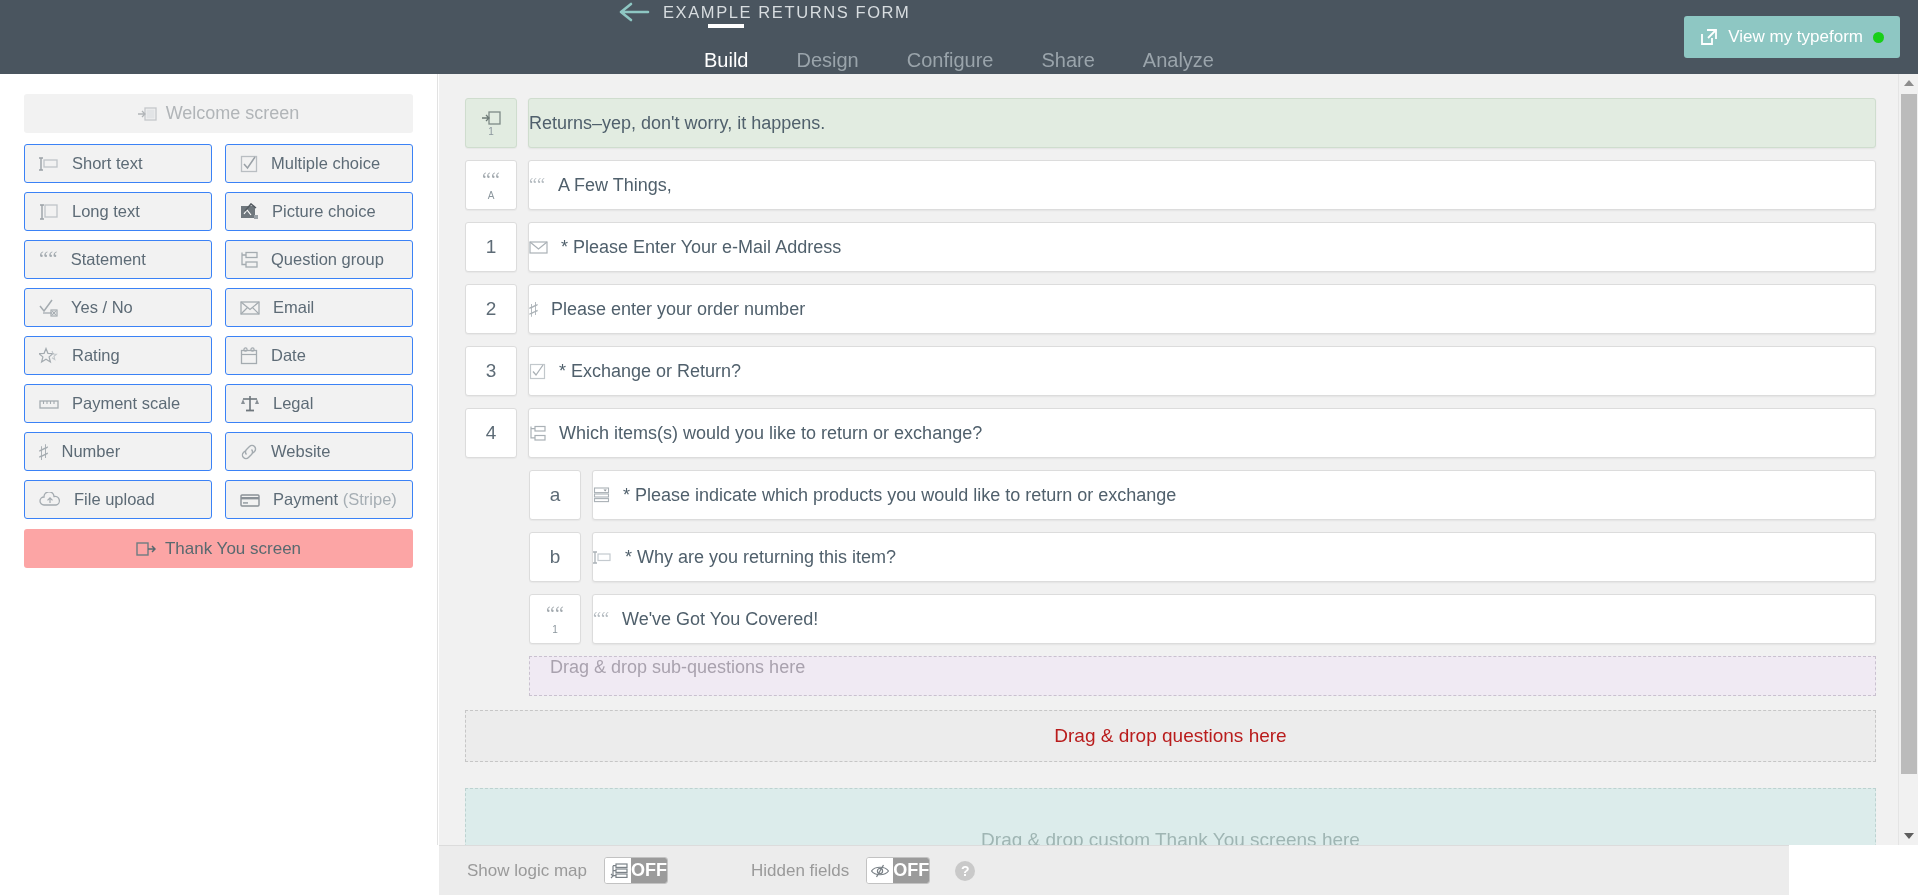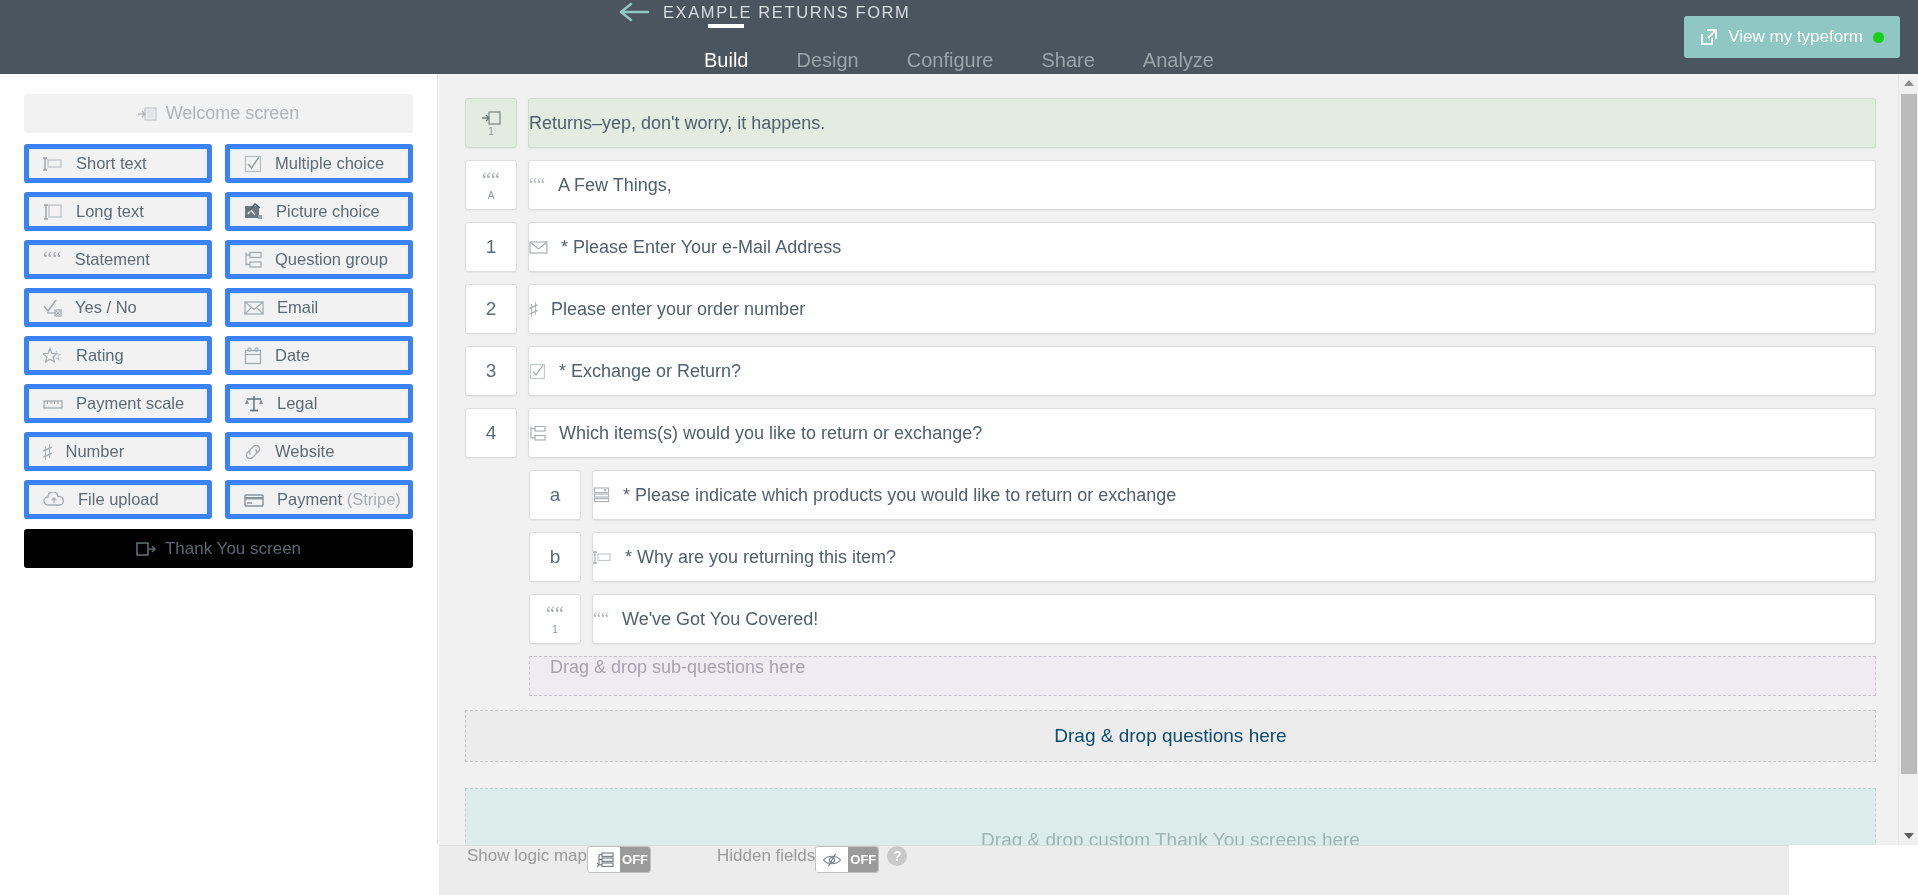--- a/index.html
+++ b/index.html
@@ -52,29 +52,29 @@
     background: #f2f2f2; border-radius: 3px;
     display: flex; align-items: center; justify-content: center; gap: 9px;
     cursor: pointer;
   }
   .welcome-row .wlabel { color: #b1b5b8; font-size: 18px; }
   #field-grid {
     margin: 11px 24px 0 24px;
     display: grid; grid-template-columns: 1fr 1fr; gap: 9px 13px;
   }
   .field-btn {
-    height: 39px; background: #f2f2f2; border: 5px solid #3b82f6; border-radius: 3px;
+    height: 39px; background: #f2f2f2; border: 1px solid #3b82f6; border-radius: 3px;
     display: flex; align-items: center; padding-left: 14px; gap: 13px;
     cursor: pointer;
   }
   .field-btn .flabel { color: #5d6b76; font-size: 16.5px; white-space: nowrap; }
   .field-btn .fsub { color: #a6aeb4; }
   .thankyou-row {
     margin: 10px 24px 0 24px; height: 39px;
-    background: #000000; border-radius: 3px;
+    background: #fca5a5; border-radius: 3px;
     display: flex; align-items: center; justify-content: center; gap: 9px;
     cursor: pointer;
   }
   .thankyou-row .tlabel { color: #59696f; font-size: 17px; }
 
   
   #main {
     position: absolute; left: 439px; top: 74px; width: 1479px; height: 771px;
     background: #f1f1f1; overflow: hidden;
   }
@@ -108,21 +108,21 @@
     border: 1px dashed #c9c1cf; background: #f0eaf3;
     display: flex; align-items: flex-start; padding-left: 20px;
   }
   .dropzone .dztext { color: #a9a2ae; font-size: 18px; }
 
   .dropzone-q {
     margin: 14px 42px 0 26px; height: 52px;
     border: 1px dashed #c6c6c6; background: #ececec;
     display: flex; align-items: center; justify-content: center;
   }
-  .dropzone-q .dztext { color: #0c4a6e; font-size: 19px; }
+  .dropzone-q .dztext { color: #b91c1c; font-size: 19px; }
 
   .dropzone-ty {
     margin: 26px 42px 0 26px; height: 80px;
     border: 1px dashed #bcd2d0; background: #dceceb;
     display: flex; align-items: center; justify-content: center;
     padding-top: 24px;
   }
   .dropzone-ty .dztext { color: #9fb5b3; font-size: 19px; }
 
   
@@ -137,39 +137,39 @@
   .sb-arrow.up { top: 0; } .sb-arrow.down { bottom: 0; }
   #sb-thumb {
     position: absolute; left: 2px; top: 20px; width: 16px; height: 680px;
     background: #bbbbbb; cursor: pointer;
   }
 
   
   #bottombar {
     position: absolute; left: 439px; top: 845px; width: 1350px; height: 50px;
     background: #ececec; border-top: 1px solid #dcdcdc;
-    display: flex; padding-left: 28px; 
+    display: flex; align-items: center; padding-left: 28px; gap: 17px;
   }
   #bottom-left-pad {
     position: absolute; left: 0; top: 845px; width: 440px; height: 50px;
     background: #ffffff; border-top: 1px solid #ffffff; border-right: 1px solid #e2e2e2;
   }
   .bb-label { color: #9a9a9a; font-size: 17px; white-space: nowrap; }
   .toggle {
     display: flex; align-items: center; height: 27px; width: 64px;
     border: 1px solid #c2c2c2; border-radius: 3px; overflow: hidden; cursor: pointer;
     background: #ffffff;
   }
   .toggle .tg-ico {
     width: 32px; height: 100%; display: flex; align-items: center; justify-content: center;
     background: #ffffff;
   }
   .toggle .tg-state {
     flex: 1 1 auto; height: 100%; background: #9b9b9b; color: #ffffff;
-    font-size: 13px; font-weight: bold; display: flex; align-items: center; justify-content: center;
+    font-size: 18px; font-weight: bold; display: flex; align-items: center; justify-content: center;
   }
   .help-circle {
     width: 20px; height: 20px; border-radius: 50%; background: #c9c9c9;
     color: #ffffff; font-size: 14px; font-weight: bold;
     display: flex; align-items: center; justify-content: center; cursor: pointer;
   }
 
   .ico { display: inline-flex; align-items: center; justify-content: center; flex: 0 0 auto; }
 </style>
 </head>

